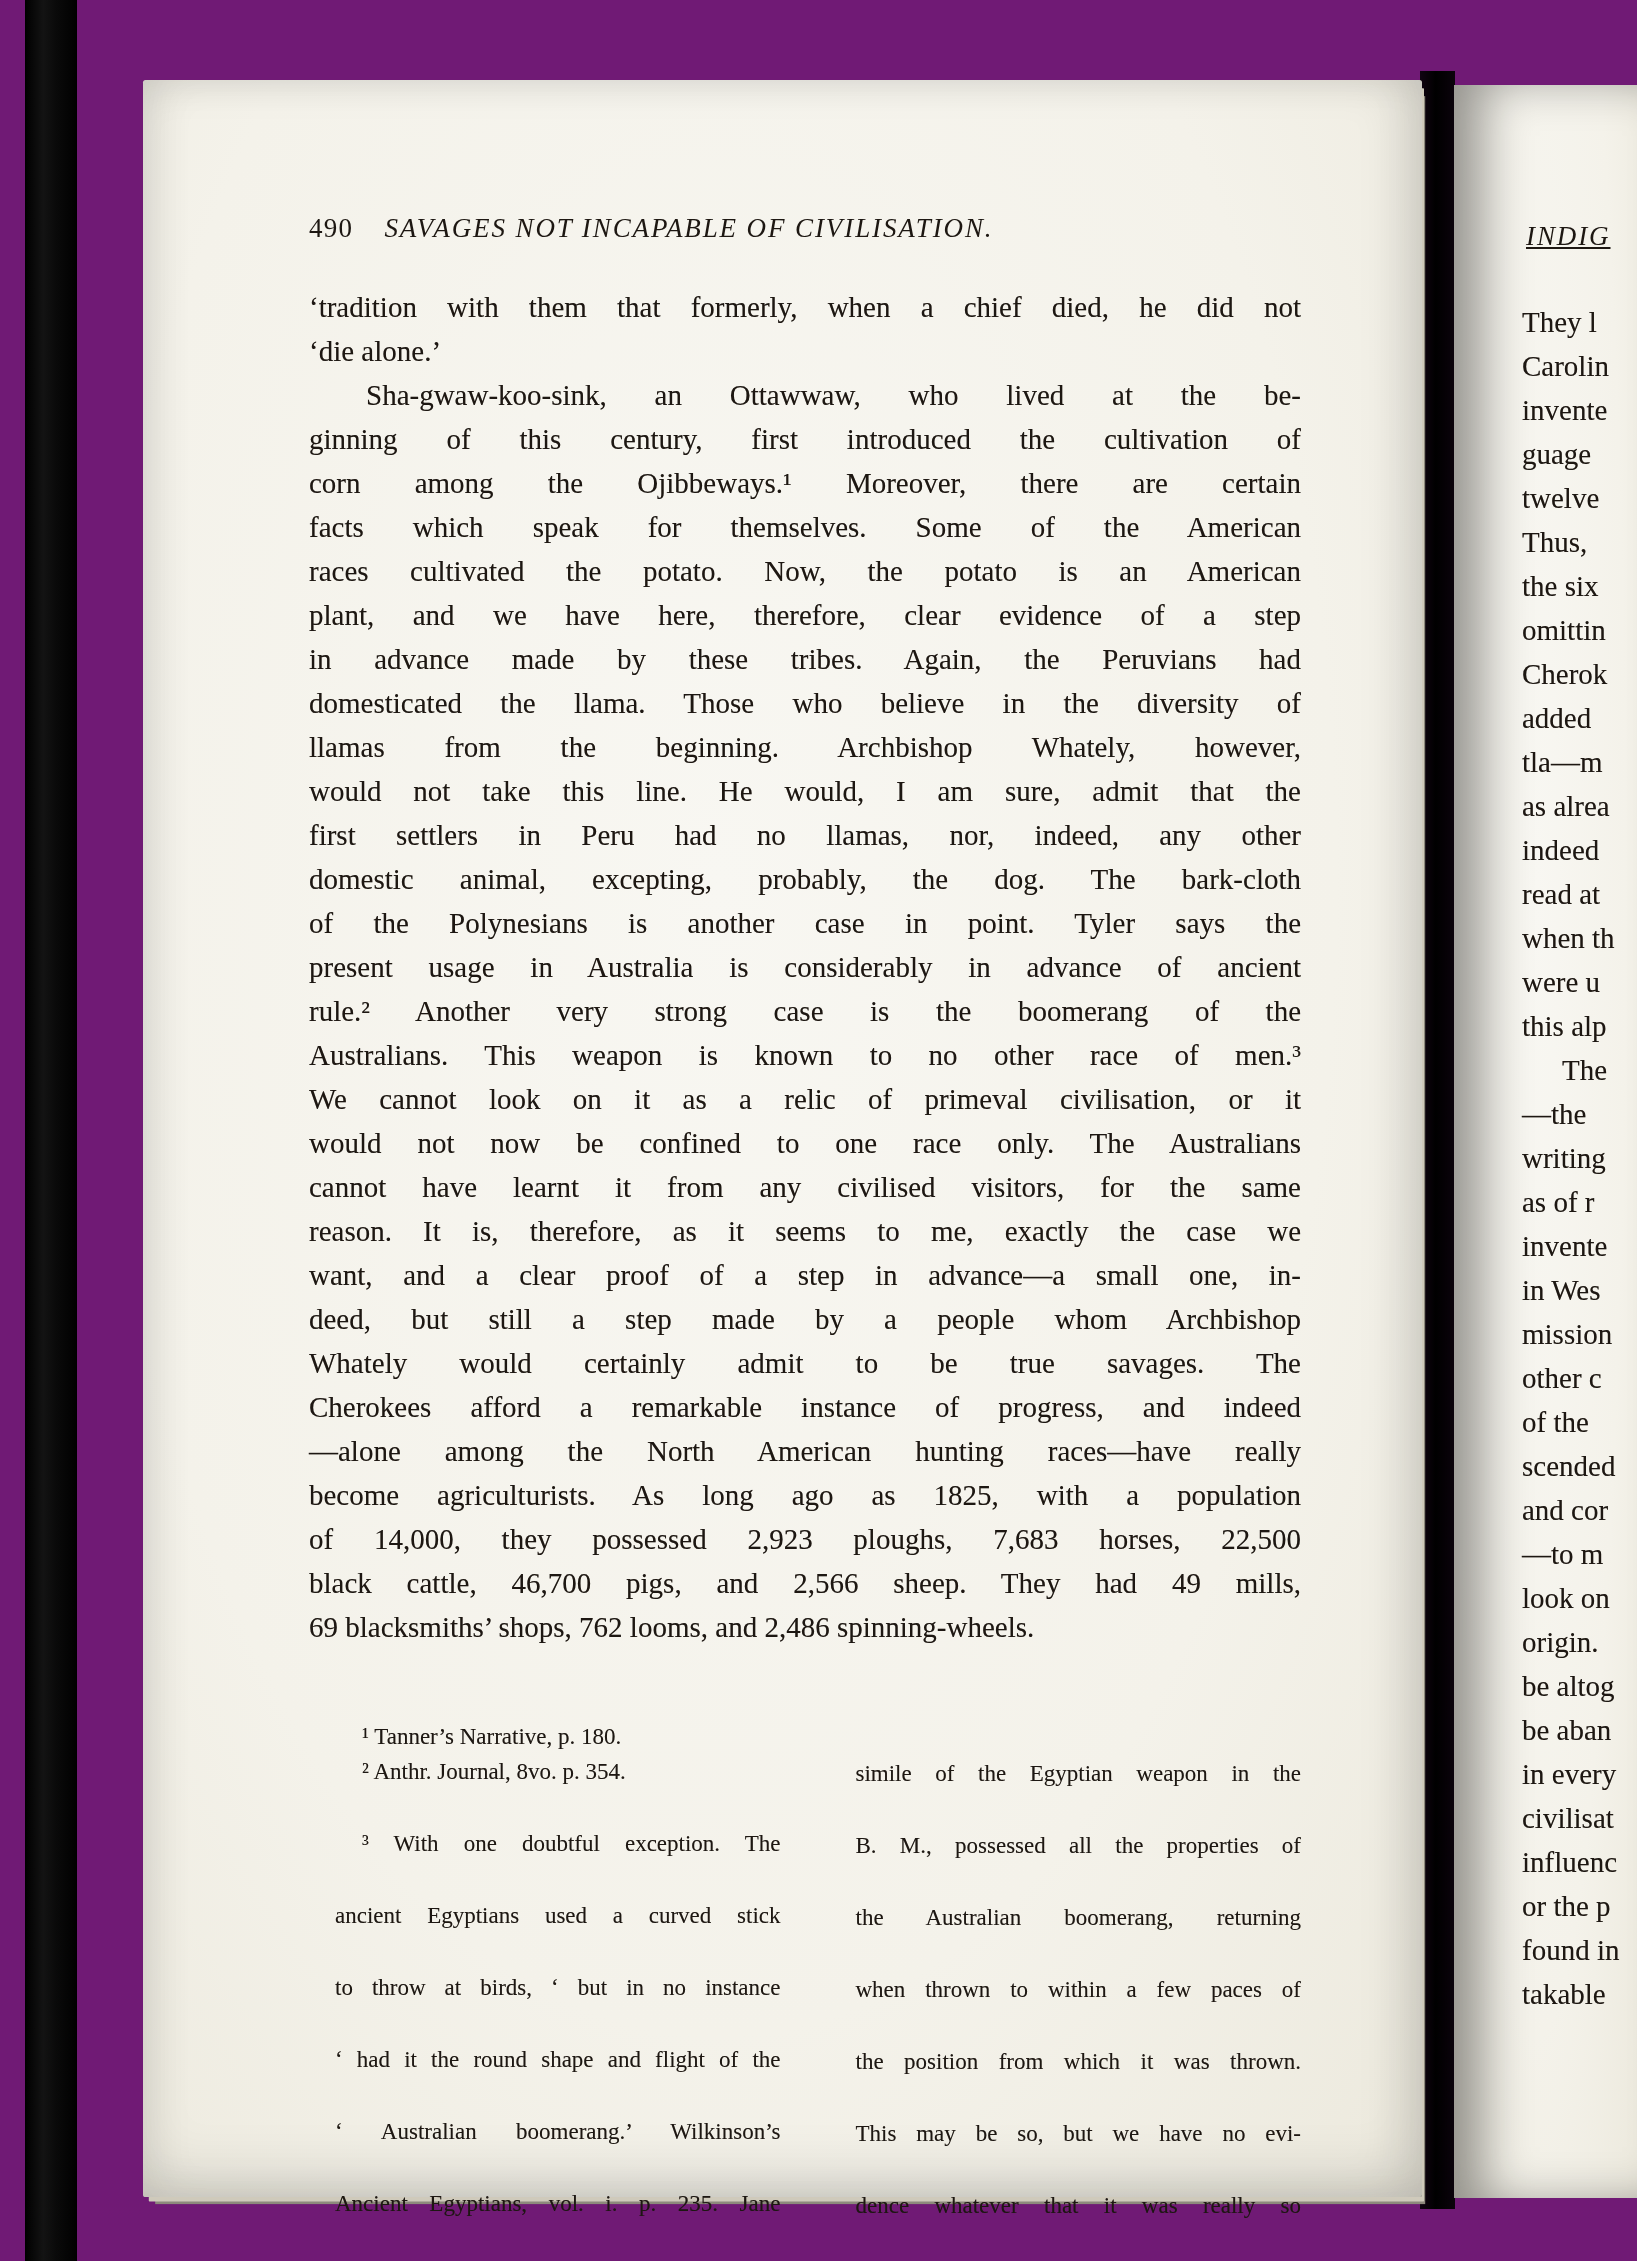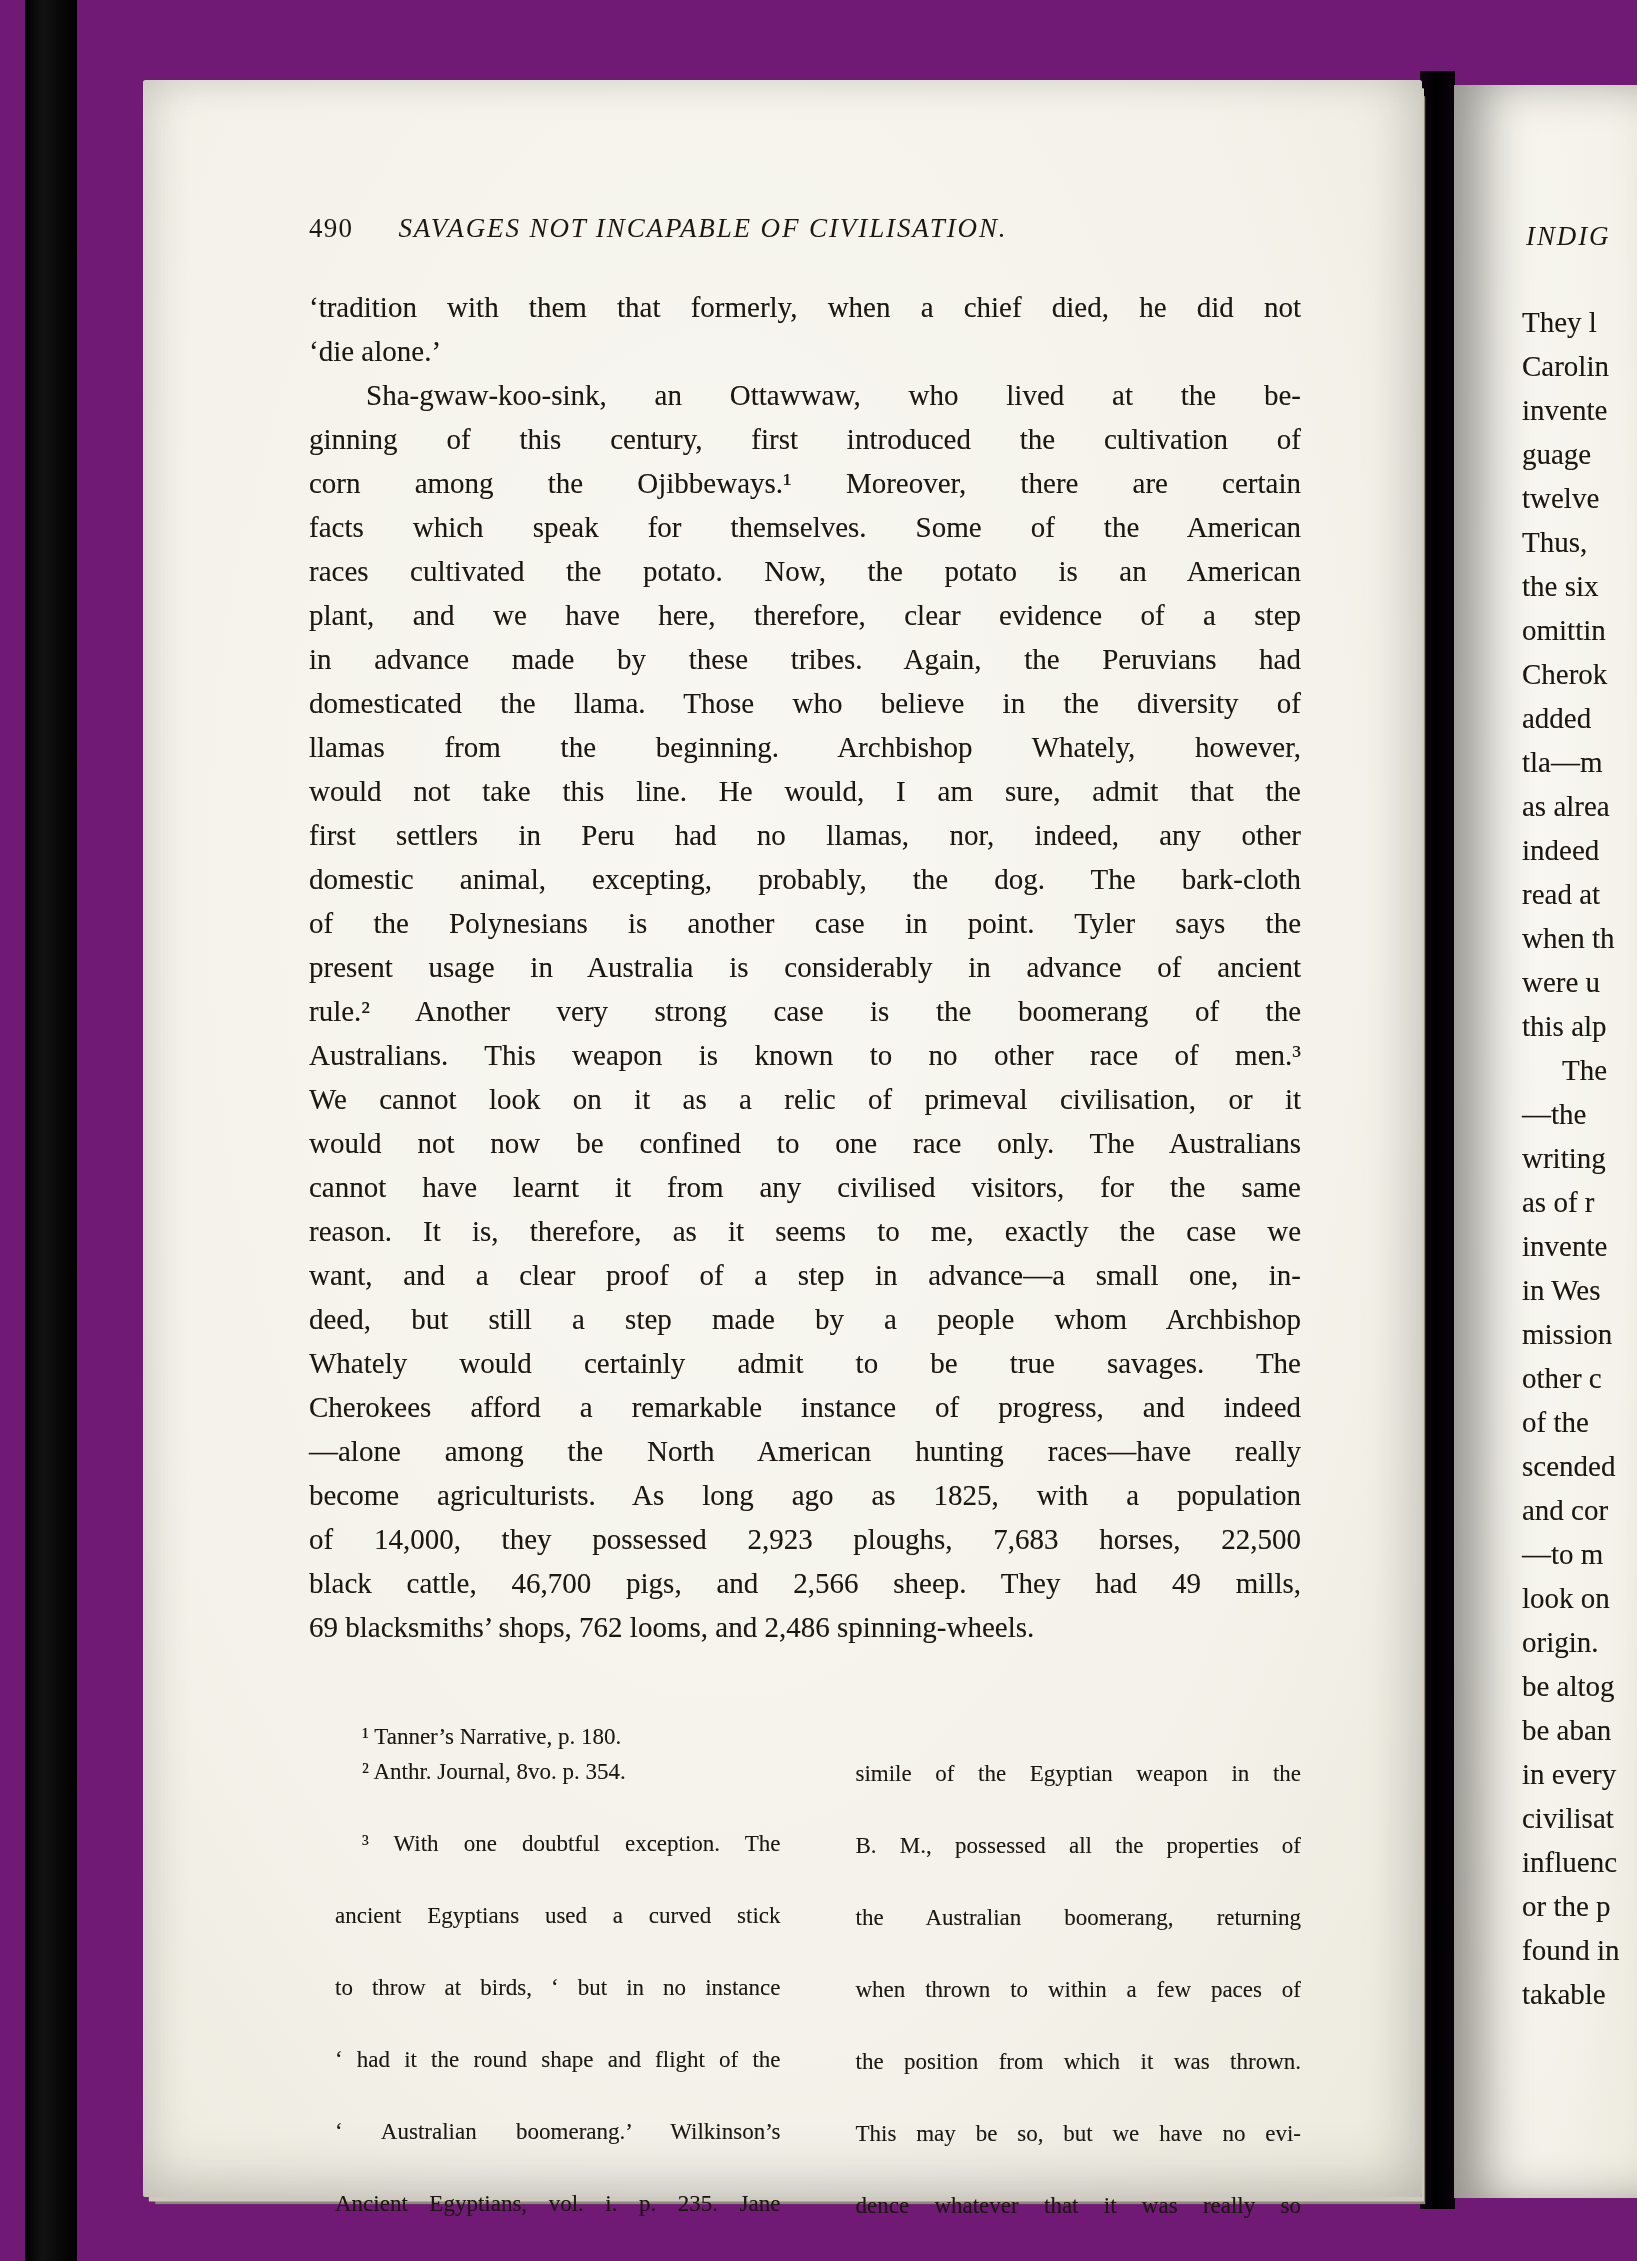--- a/index.html
+++ b/index.html
@@ -67,21 +67,21 @@
     align-items: baseline;
     font-size: 27px;
     white-space: nowrap;
   }
   .page-num {
     letter-spacing: 1.3px;
   }
   .head-title {
     font-style: italic;
     letter-spacing: 1.9px;
-    margin-left: 45px;
+    margin-left: 31px;
     text-align: right;
   }
   .body-text {
     position: absolute;
     left: 166px;
     top: 205px;
     width: 992px;
     font-size: 29px;
     line-height: 44px;
     text-shadow: 0 0 0.6px rgba(20,12,4,0.35);
@@ -104,20 +104,21 @@
   .fn-line.just { text-align: justify; text-align-last: justify; margin-top: 37px; }
   .fn-line.indent { text-indent: 27px; }
   .right-head {
     position: absolute;
     left: 72px;
     top: 136px;
     font-size: 27px;
     font-style: italic;
     letter-spacing: 1.9px;
     white-space: nowrap;
+    text-decoration: underline;
   }
   .right-body {
     position: absolute;
     left: 68px;
     top: 215px;
     width: 386px;
     font-size: 29px;
     line-height: 44px;
     white-space: nowrap;
     text-shadow: 0 0 0.6px rgba(20,12,4,0.35);

